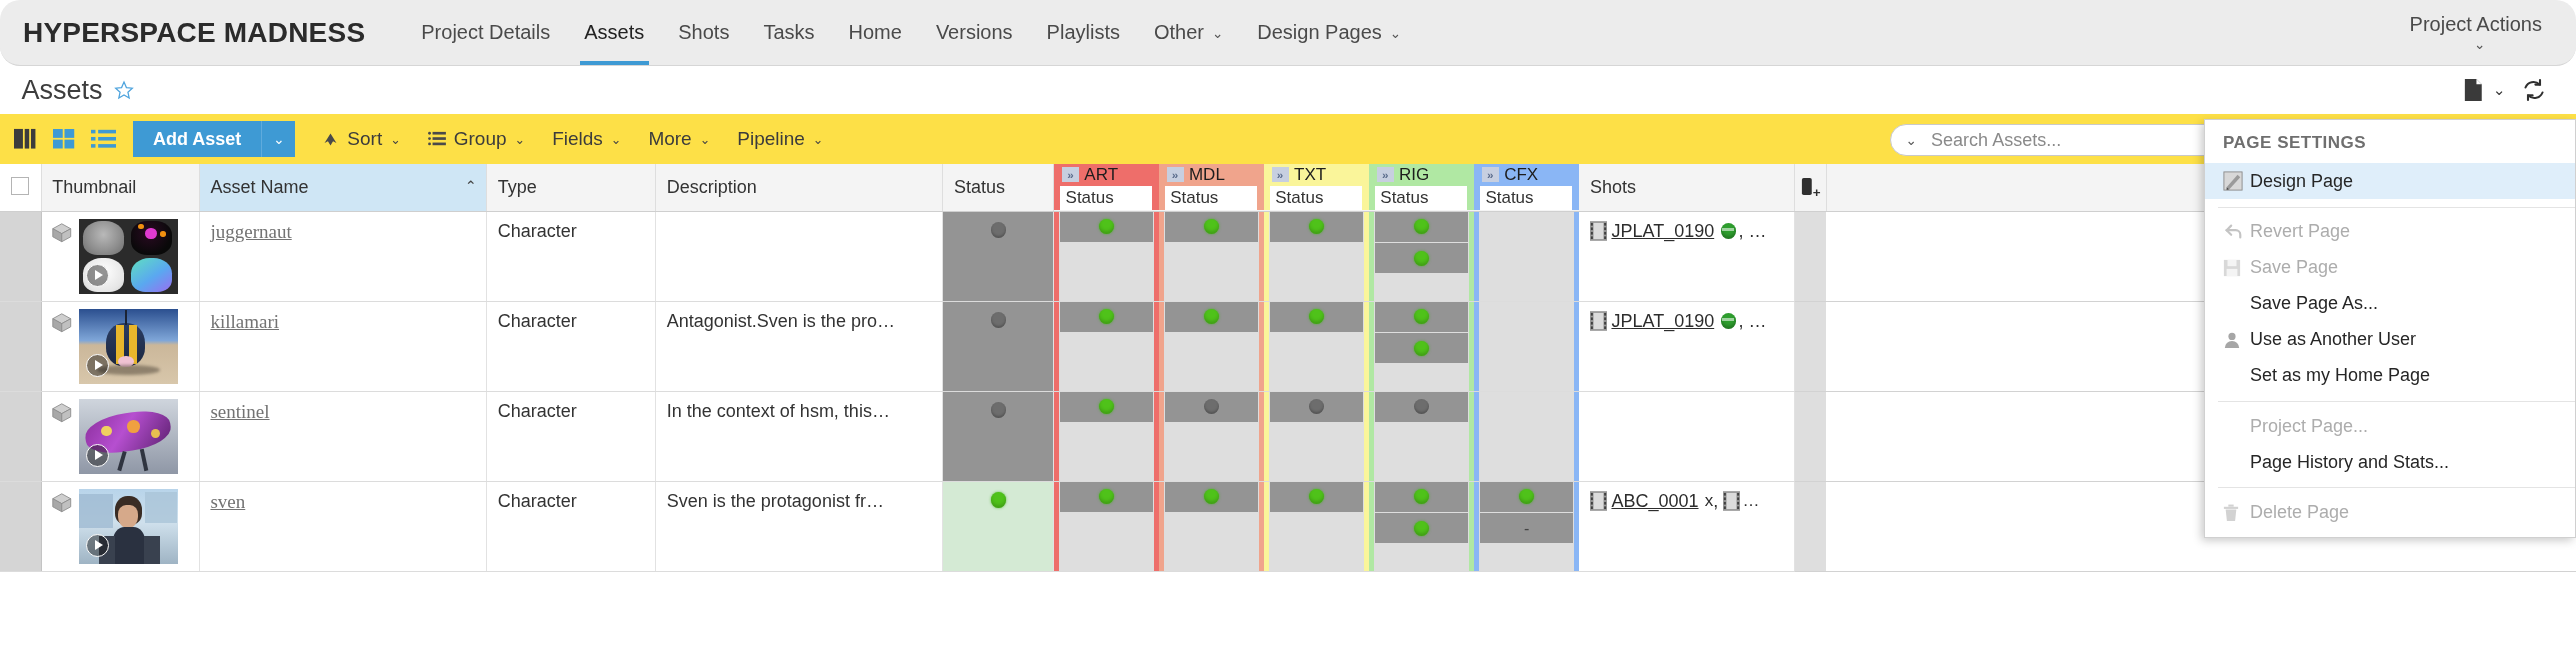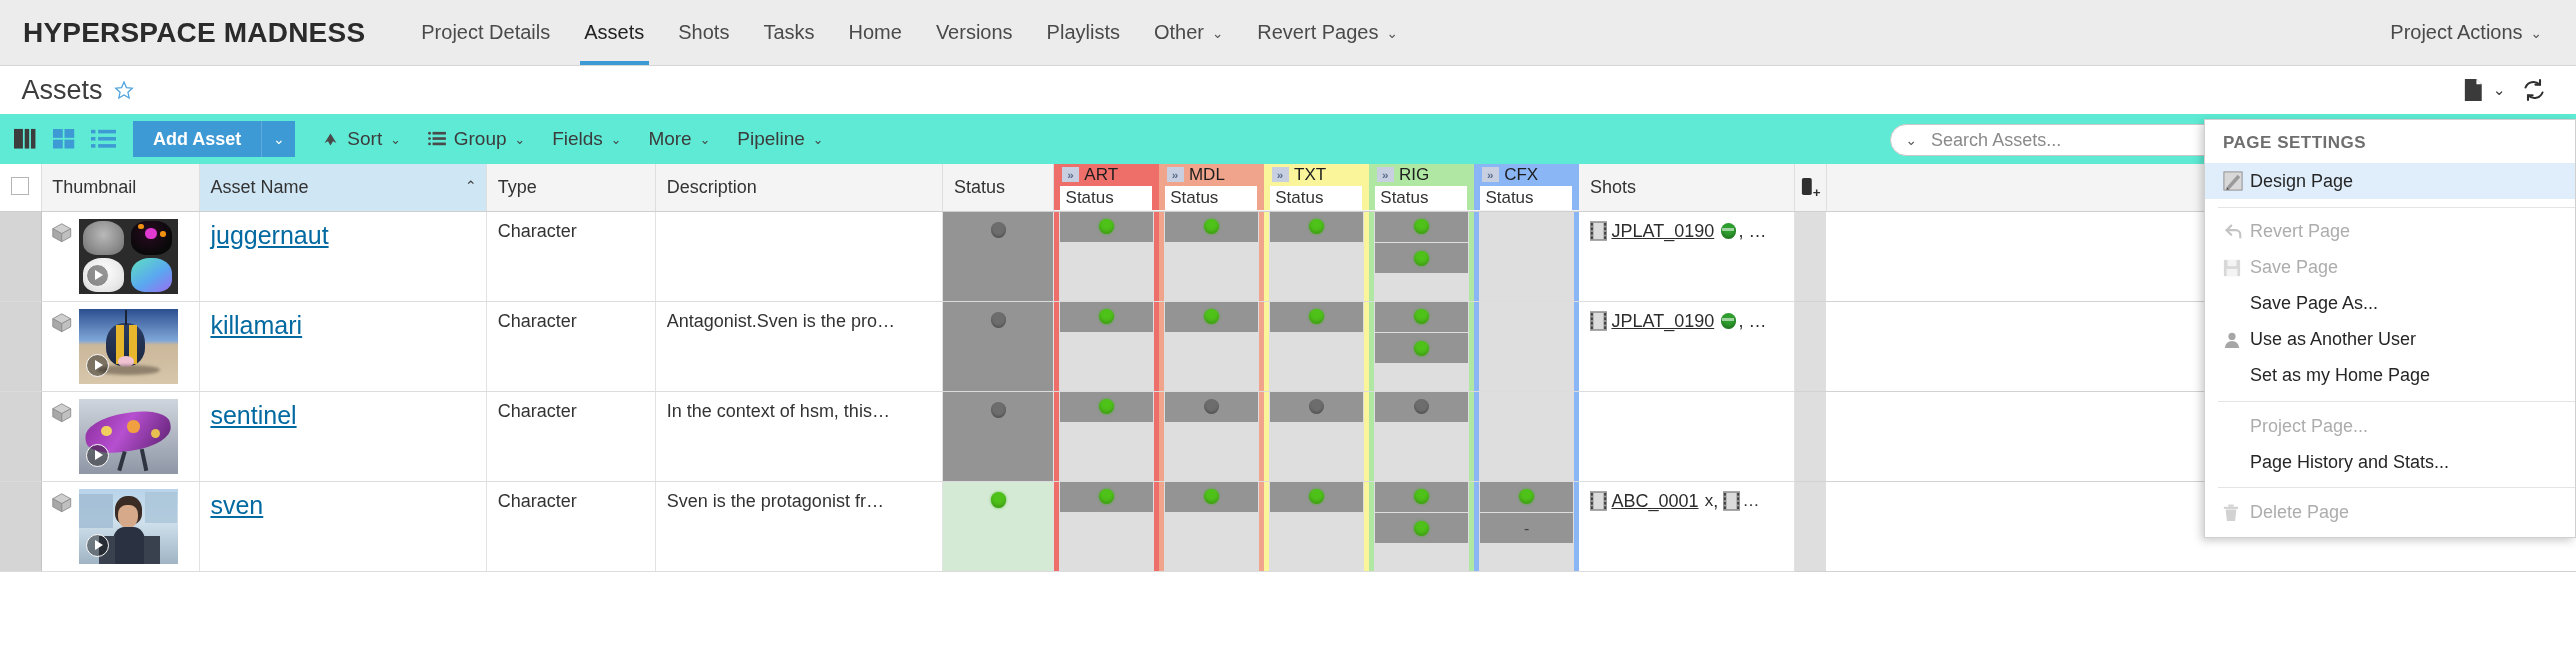--- a/index.html
+++ b/index.html
@@ -12,20 +12,21 @@
 
   
   .topnav {
     height: 66px;
     background: #ececec;
     border-bottom: 0.9px solid #d6d6d6;
     display: flex;
     align-items: center;
     padding: 0 30.5px 0 23px;
     position: relative;
+    border-radius: 20px;
   }
   .brand {
     font-size: 28px;
     font-weight: 700;
     color: #2b2b2b;
     letter-spacing: 0.2px;
     white-space: nowrap;
     margin-right: 39px;
   }
   .navlinks { display: flex; align-items: center; height: 100%; }
@@ -47,21 +48,21 @@
     left: 12.6px; right: 12.6px; bottom: 0;
     height: 4.5px;
     background: #3e9ad4;
   }
   .navlink .caret { margin-left: 8px; font-size: 13.5px; color: #555; }
   .nav-right {
     margin-left: auto;
     display: flex;
     align-items: center;
   }
-  .nav-right .navlink { padding-right: 3.6px; }
+  .nav-right .navlink { padding-right: 3.6px; flex-direction: column; }
 
   
   .pagehead {
     height: 48px;
     background: #fff;
     display: flex;
     align-items: center;
     padding: 0 30.5px 0 21.5px;
     position: relative;
   }
@@ -74,21 +75,21 @@
     margin-left: 11.7px;
     width: 20px; height: 20px;
     display: inline-block;
   }
   .head-right { margin-left: auto; display: flex; align-items: center; gap: 16px; }
   .icon-btn { cursor: pointer; display: flex; align-items: center; }
 
   
   .toolbar {
     height: 50px;
-    background: #5eead4;
+    background: #fde047;
     display: flex;
     align-items: center;
     padding: 0 0 0 12.6px;
     position: relative;
   }
   .viewmodes { display: flex; align-items: center; gap: 11.7px; margin-right: 16px; }
   .vm { width: 27px; height: 23px; cursor: pointer; display: flex; align-items: center; justify-content: center; }
 
   .btn-primary {
     background: #3e9ad4;
@@ -276,24 +277,25 @@
     display: flex; align-items: center; justify-content: center;
   }
   .playbtn::after {
     content: "";
     border-left: 8px solid #fff;
     border-top: 5.4px solid transparent;
     border-bottom: 5.4px solid transparent;
     margin-left: 2.7px;
   }
   a.alink {
-    color: #0369a1;
+    color: #737373;
     text-decoration: underline;
-    font-size: 25px;
+    font-size: 19px;
     cursor: pointer;
+    font-family: Liberation Serif, serif;
   }
   td.desc { color: #2d2d2d; font-size: 18px; white-space: nowrap; overflow: hidden; }
 
   
   td.statuscell { padding: 0; border-right: 0.9px solid #e2e2e2; text-align: center; }
   .statusfill { height: 100%; width: 100%; display: flex; align-items: flex-start; justify-content: center; padding-top: 10.8px;}
   .dot {
     width: 15.3px; height: 15.3px;
     border-radius: 50%;
     display: inline-block;
@@ -398,21 +400,21 @@
         <span>Versions</span>
       </div>
       <div class="navlink">
         <span>Playlists</span>
       </div>
       <div class="navlink">
         <span>Other</span>
         <span class="caret">⌄</span>
       </div>
       <div class="navlink">
-        <span>Revert Pages</span>
+        <span>Design Pages</span>
         <span class="caret">⌄</span>
       </div>
     </div>
   <div class="nav-right">
     <div class="navlink">
       <span>Project Actions</span>
       <span class="caret">⌄</span>
     </div>
   </div>
 </div>

